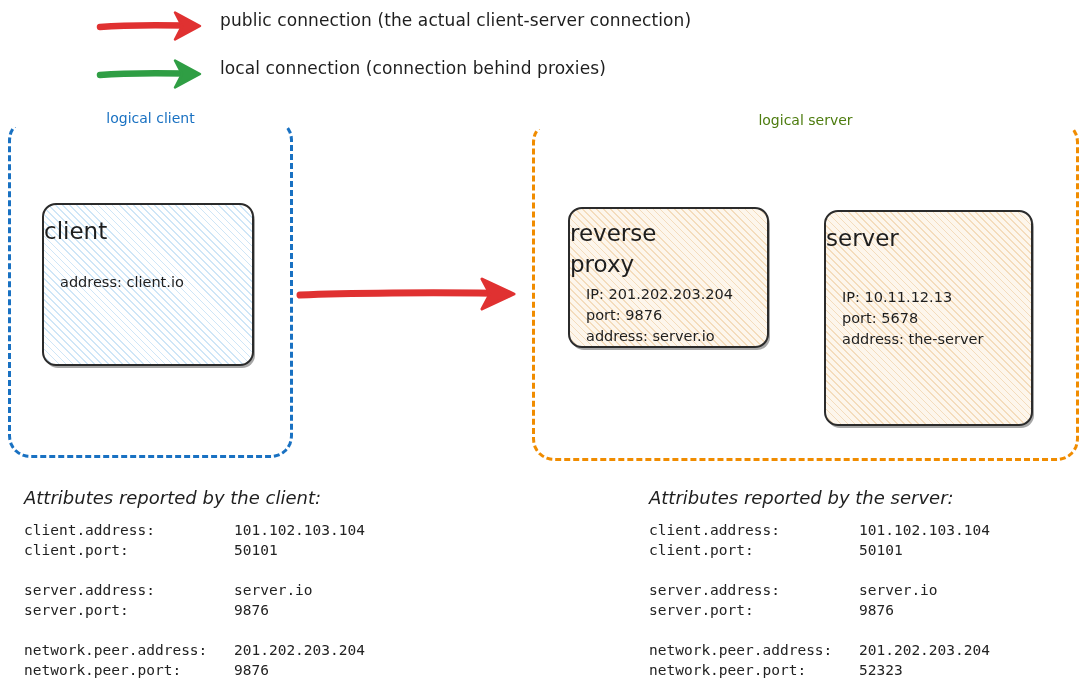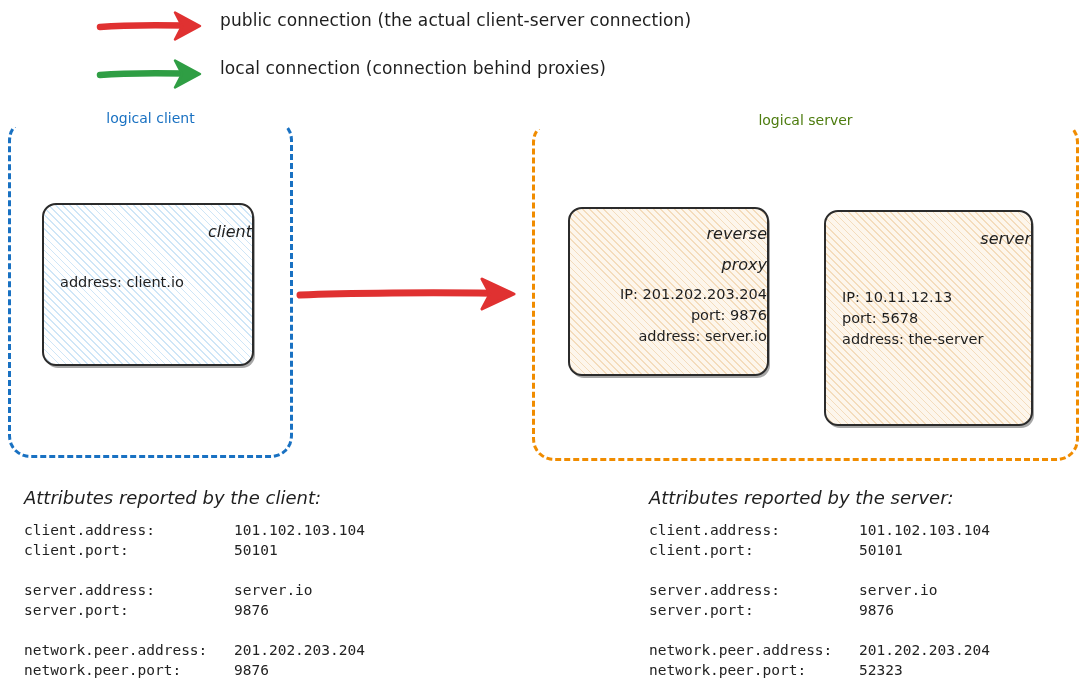--- a/index.html
+++ b/index.html
@@ -70,27 +70,26 @@
     position: absolute;
     border: 2px solid #2b2b2b;
     border-radius: 14px;
     box-sizing: border-box;
     box-shadow: 2px 3px 0 -1px rgba(60,60,60,0.45);
     overflow: hidden;
   }
   .node .node-title {
     position: relative;
     z-index: 2;
-    text-align: right;
-    font-size: 16px;
+    text-align: left;
+    font-size: 23px;
     line-height: 29px;
     padding-top: 12px;
     color: #1e1e1e;
     font-family: "DejaVu Sans", sans-serif;
-    font-style: italic;
   }
   .node .node-lines {
     position: relative;
     z-index: 2;
     padding: 0 0 0 16px;
     font-size: 14.5px;
     line-height: 21px;
     color: #1e1e1e;
     font-family: "DejaVu Sans", sans-serif;
   }
@@ -109,23 +108,23 @@
     background-color: #fffaf2;
     background-image: repeating-linear-gradient(
       45deg,
       #f4dcbc 0px, #f4dcbc 1.2px,
       #fdf6ec 1.2px, #fdf6ec 5px
     );
   }
 
   #node-client { left: 42px; top: 203px; width: 212px; height: 163px; }
   #node-client .node-lines { padding-top: 26px; }
-  #node-reverse-proxy { left: 568px; top: 207px; width: 201px; height: 169px; }
+  #node-reverse-proxy { left: 568px; top: 207px; width: 201px; height: 141px; }
   #node-reverse-proxy .node-title { padding-top: 9px; line-height: 31px; }
-  #node-reverse-proxy .node-lines { padding-top: 4px; text-align: right; }
+  #node-reverse-proxy .node-lines { padding-top: 4px; }
   #node-server { left: 824px; top: 210px; width: 209px; height: 216px; }
   #node-server .node-lines { padding-top: 34px; }
 
   
   #public-connection-arrow {
     position: absolute;
     left: 296px; top: 272px; width: 228px; height: 44px;
   }
 
   

